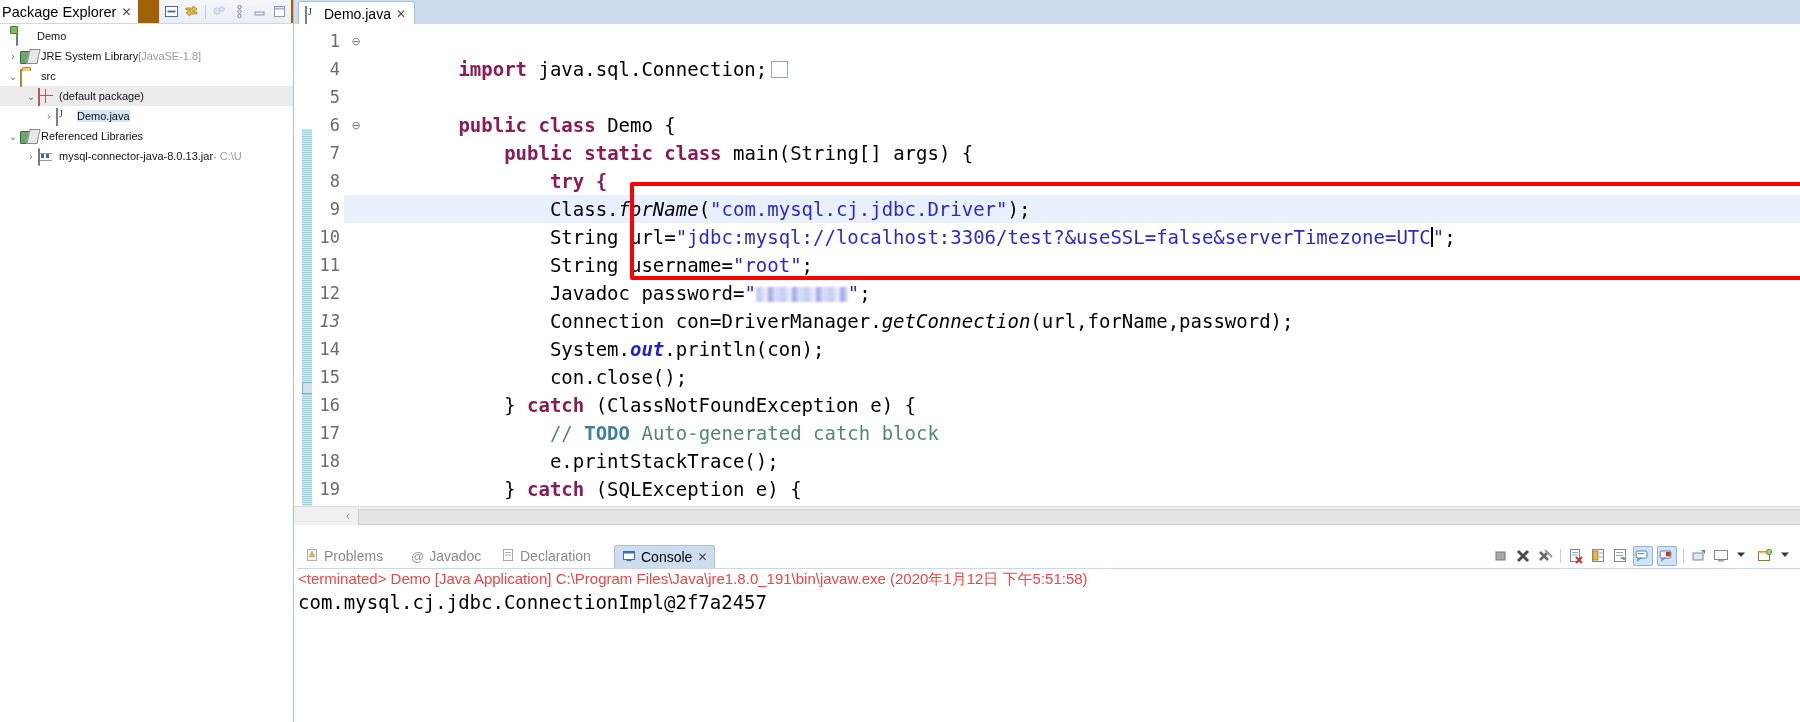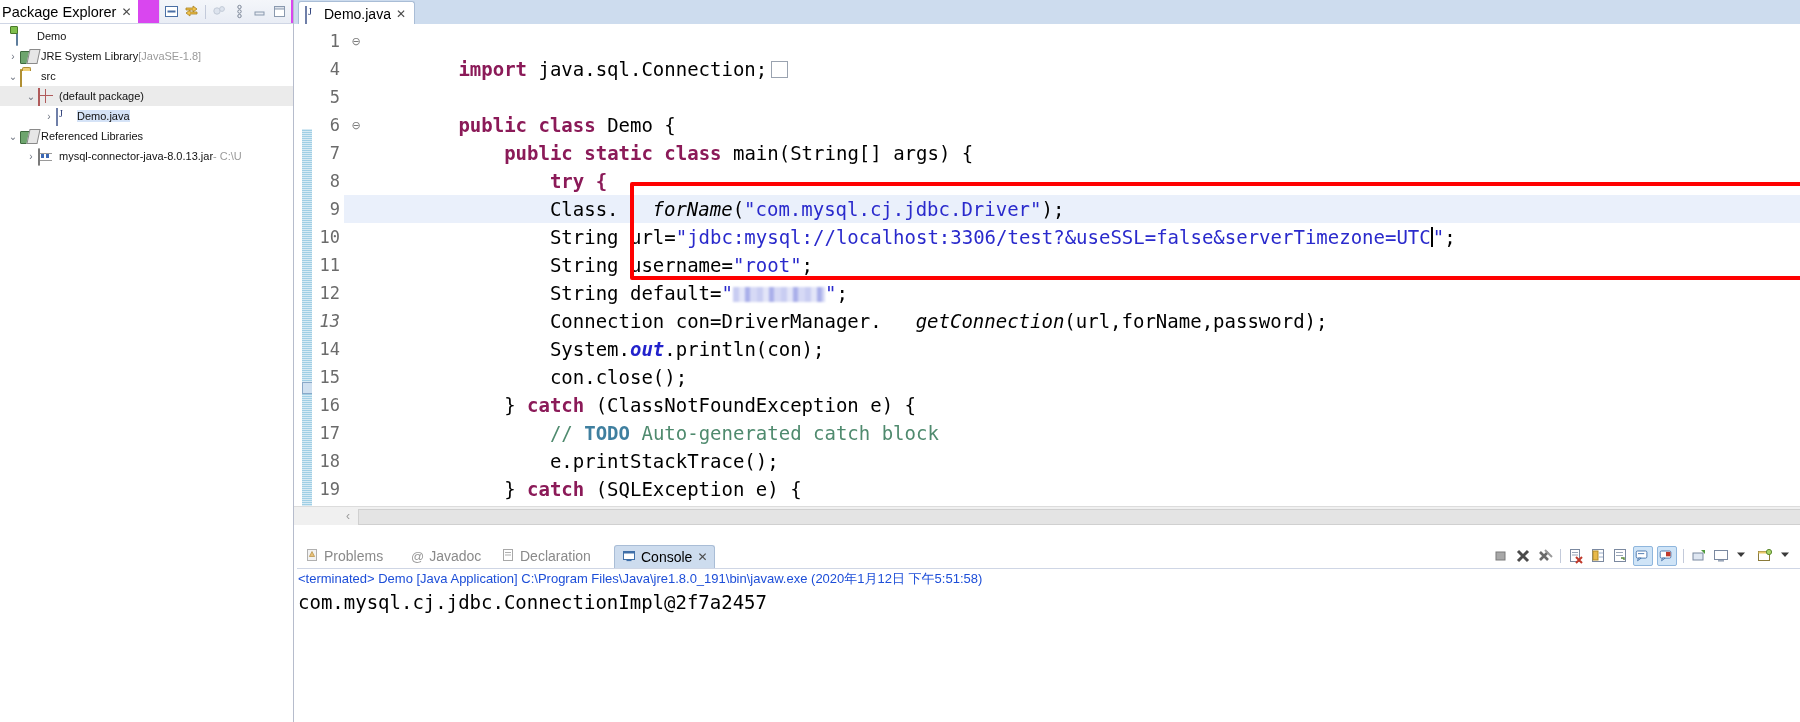--- a/index.html
+++ b/index.html
@@ -9,21 +9,21 @@
     -webkit-font-smoothing:antialiased;
   }
   .app{position:relative;width:1800px;height:722px;background:#ffffff;}
 
   
   .pkg-panel{
     position:absolute;left:0;top:0;width:294px;height:722px;
     background:#ffffff;border-right:1px solid #b6bccc;box-sizing:border-box;
   }
   .pkg-tabrow{
-    position:relative;height:23px;background:#d946ef;
+    position:relative;height:23px;background:#a16207;
     border-bottom:1px solid #cfd6e5;
   }
   .pkg-tab{
     position:absolute;left:0;top:0;height:23px;display:flex;align-items:center;
     padding:0 6px 0 2px;gap:5px;
     background:#ffffff;
   }
   .pkg-tab .ttl{font-size:14.5px;color:#000;letter-spacing:0px;white-space:nowrap;}
   .tab-x{font-size:12px;color:#4a4a4a;line-height:1;}
   .pkg-toolbar{
@@ -138,21 +138,21 @@
     position:absolute;left:0;height:28px;line-height:28px;white-space:pre;
     font-family:"DejaVu Sans Mono", monospace;font-size:19px;color:#000000;
   }
   .hl-line{
     position:absolute;left:0;right:0;height:28px;background:#eaf0fb;
   }
   .kw{color:#8b1a58;font-weight:bold;}
   .str{color:#2a2acc;}
   .cmt{color:#4f8a6e;}
   .todo{color:#3f7f9f;font-weight:bold;}
-  .ital{font-style:italic;margin-left:34px;}
+  .ital{font-style:italic;}
   .sysout{color:#2222cc;font-weight:bold;font-style:italic;}
   .blurred{
     display:inline-block;width:92px;height:15px;position:relative;top:2px;
     background:
       repeating-linear-gradient(90deg,#c9cdf2 0 6px,#e3e5f8 6px 12px,#aab0ea 12px 17px,#d6d9f5 17px 24px),
       #c9cdf2;
     filter:blur(1.1px);
   }
   .caret{display:inline-block;width:2px;height:20px;background:#000;position:relative;top:3px;}
 
@@ -190,21 +190,21 @@
     position:absolute;right:4px;top:1px;height:23px;display:flex;align-items:center;gap:4px;
   }
   .cti{width:18px;height:18px;position:relative;display:inline-block;}
   .cti.on{background:#cfe4f7;border:1px solid #8fb6dd;border-radius:2px;}
 
   .console-status{
     position:absolute;left:0;top:25px;right:0;height:21px;
     border-bottom:1px solid #d7d7d7;
   }
   .console-status span{
-    font-size:13px;color:#1d4ed8;line-height:21px;padding-left:4px;white-space:nowrap;
+    font-size:15px;color:#ef4444;line-height:21px;padding-left:4px;white-space:nowrap;
     display:inline-block;
   }
   .console-out{
     position:absolute;left:0;top:46px;right:0;bottom:0;background:#ffffff;padding-left:4px;
   }
   .console-out .ln{
     font-family:"DejaVu Sans Mono", monospace;font-size:19px;color:#000;line-height:27px;white-space:pre;
   }
   .bt-leftedge{position:absolute;left:0;top:25px;width:3px;bottom:0;background:#ffffff;}
 </style>
@@ -382,21 +382,21 @@
 
         <div class="cline" style="top:171px;">
           <span>        String url=</span><span class="str">"jdbc:mysql://localhost:3306/test?&amp;useSSL=false&amp;serverTimezone=UTC</span><span class="caret"></span><span class="str">"</span><span>;</span>
         </div>
 
         <div class="cline" style="top:199px;">
           <span>        String username=</span><span class="str">"root"</span><span>;</span>
         </div>
 
         <div class="cline" style="top:227px;">
-          <span>        String default=</span><span class="str">"</span><span class="blurred"></span><span class="str">"</span><span>;</span>
+          <span>        Javadoc password=</span><span class="str">"</span><span class="blurred"></span><span class="str">"</span><span>;</span>
         </div>
 
         <div class="cline" style="top:255px;">
           <span>        Connection con=DriverManager.</span><span class="ital">getConnection</span><span>(url,forName,password);</span>
         </div>
 
         <div class="cline" style="top:283px;">
           <span>        System.</span><span class="sysout">out</span><span>.println(con);</span>
         </div>
 

